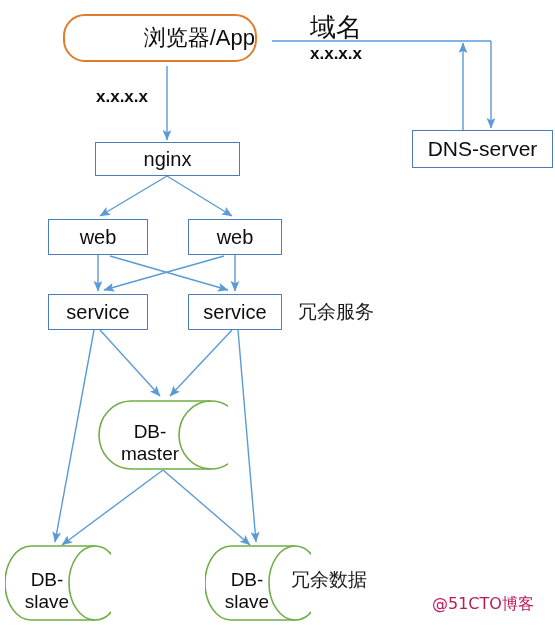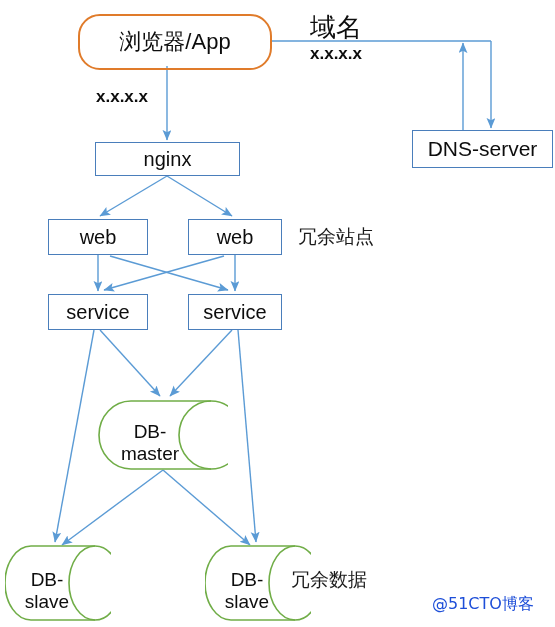--- a/index.html
+++ b/index.html
@@ -55,21 +55,21 @@
   .side-label {
     position: absolute;
     color: #1a1a1a;
     font-size: 19px;
     z-index: 4;
     white-space: nowrap;
     font-family: "DejaVu Sans", "Liberation Sans", sans-serif;
   }
   .watermark {
     position: absolute;
-    color: #1d4ed8;
+    color: #be185d;
     font-size: 16px;
     z-index: 5;
     white-space: nowrap;
     font-family: "DejaVu Sans", "Liberation Sans", sans-serif;
   }
   .cyl-wrap {
     position: absolute;
     z-index: 3;
   }
   .cyl-svg {
@@ -125,21 +125,21 @@
       <path d="M232,330 L170,396" marker-end="url(#ah)"></path>
 
       <path d="M94,330 L55,542" marker-end="url(#ah)"></path>
       <path d="M238,330 L256,542" marker-end="url(#ah)"></path>
 
       <path d="M163,470 L62,545" marker-end="url(#ah)"></path>
       <path d="M163,470 L250,545" marker-end="url(#ah)"></path>
     </g>
   </svg>
 
-  <div class="node pill" style="left:78px; top:14px; width:194px; height:56px;">
+  <div class="node pill" style="left:63px; top:14px; width:194px; height:48px;justify-content:flex-end;">
     <span class="node-label" style="font-size:22px;">浏览器/App</span>
   </div>
 
   <div class="node rect" style="left:412px; top:130px; width:141px; height:38px;">
     <span class="node-label" style="font-size:21px;">DNS-server</span>
   </div>
 
   <div class="node rect" style="left:95px; top:142px; width:145px; height:34px;">
     <span class="node-label" style="font-size:20px;">nginx</span>
   </div>
@@ -186,20 +186,20 @@
     <div class="cyl-text" style="width:106px; height:76px; font-size:19px; padding-right:22px;">DB-
 slave</div>
   </div>
 
   <div class="edge-label" style="left:310px; top:10px; font-size:26px; font-family:'DejaVu Sans','Liberation Sans',sans-serif;">域名</div>
 
   <div class="edge-label" style="left:310px; top:44px; font-size:17px; font-weight:bold;">x.x.x.x</div>
 
   <div class="edge-label" style="left:96px; top:87px; font-size:17px; font-weight:bold;">x.x.x.x</div>
 
-  <div class="side-label" style="left:298px; top:224px;">冗余站点</div>
-
+
+  <div class="side-label" style="left:298px; top:299px;">冗余服务</div>
 
   <div class="side-label" style="left:291px; top:567px;">冗余数据</div>
 
   <div class="watermark" style="left:432px; top:594px;">@51CTO博客</div>
 
 </div>
 
 </body></html>

